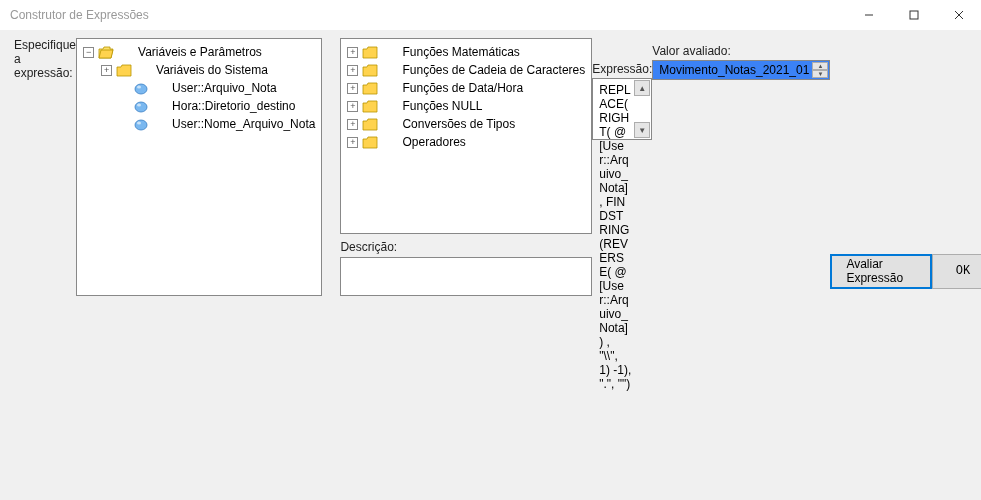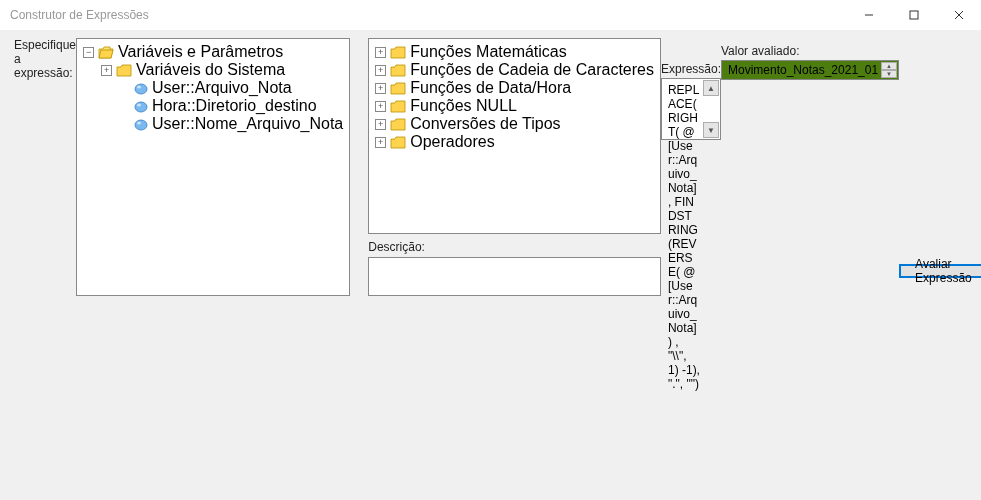--- a/index.html
+++ b/index.html
@@ -78,21 +78,21 @@
     .folder-icon {
       display: inline-block;
       margin-right: 4px;
     }
     .folder-icon svg { vertical-align: middle; }
     .var-icon {
       display: inline-block;
       margin-right: 4px;
     }
     .var-icon svg { vertical-align: middle; }
-    .node-text { font-size: 16px; color: #000; }
+    .node-text { font-size: 12px; color: #000; margin-left: 20px; }
     .desc-label { margin-top: 6px; }
     .desc-box {
       background: #fff;
       border: 1px solid #888;
       height: 36px;
       margin-top: 1px;
       flex: 1 0 36px;
     }
     .expr-section { margin-top: 24px; }
     .expr-box {
@@ -124,21 +124,21 @@
       border: 1px solid #adadad;
       display: flex;
       align-items: center;
       justify-content: center;
       font-size: 8px;
       color: #555;
     }
     .eval-section { margin-top: 6px; }
     .eval-box {
       position: relative;
-      background: #4d7c0f;
+      background: #3b82f6;
       border: 1px solid #888;
       height: 20px;
       padding: 2px 20px 2px 6px;
       font-size: 12px;
       color: #000;
     }
     .eval-spinner {
       position: absolute;
       right: 1px;
       top: 1px;
@@ -156,21 +156,21 @@
       justify-content: center;
       font-size: 6px;
       color: #555;
     }
     .button-row {
       margin-top: 14px;
       display: flex;
       align-items: center;
     }
     .btn {
-      height: 14px;
+      height: 35px;
       padding: 0 14px;
       background: #e1e1e1;
       border: 1px solid #adadad;
       font-size: 12px;
       color: #000;
       display: inline-flex;
       align-items: center;
       justify-content: center;
       cursor: pointer;
     }

